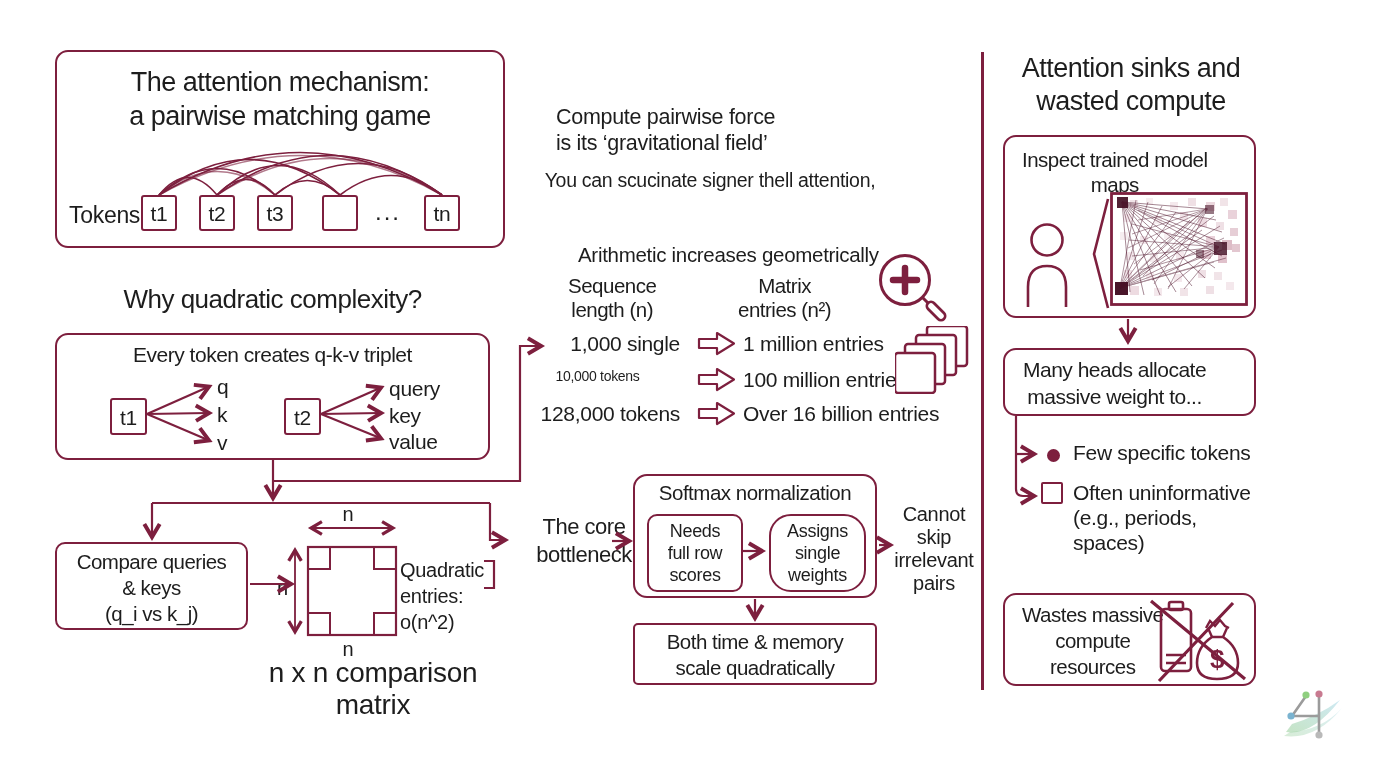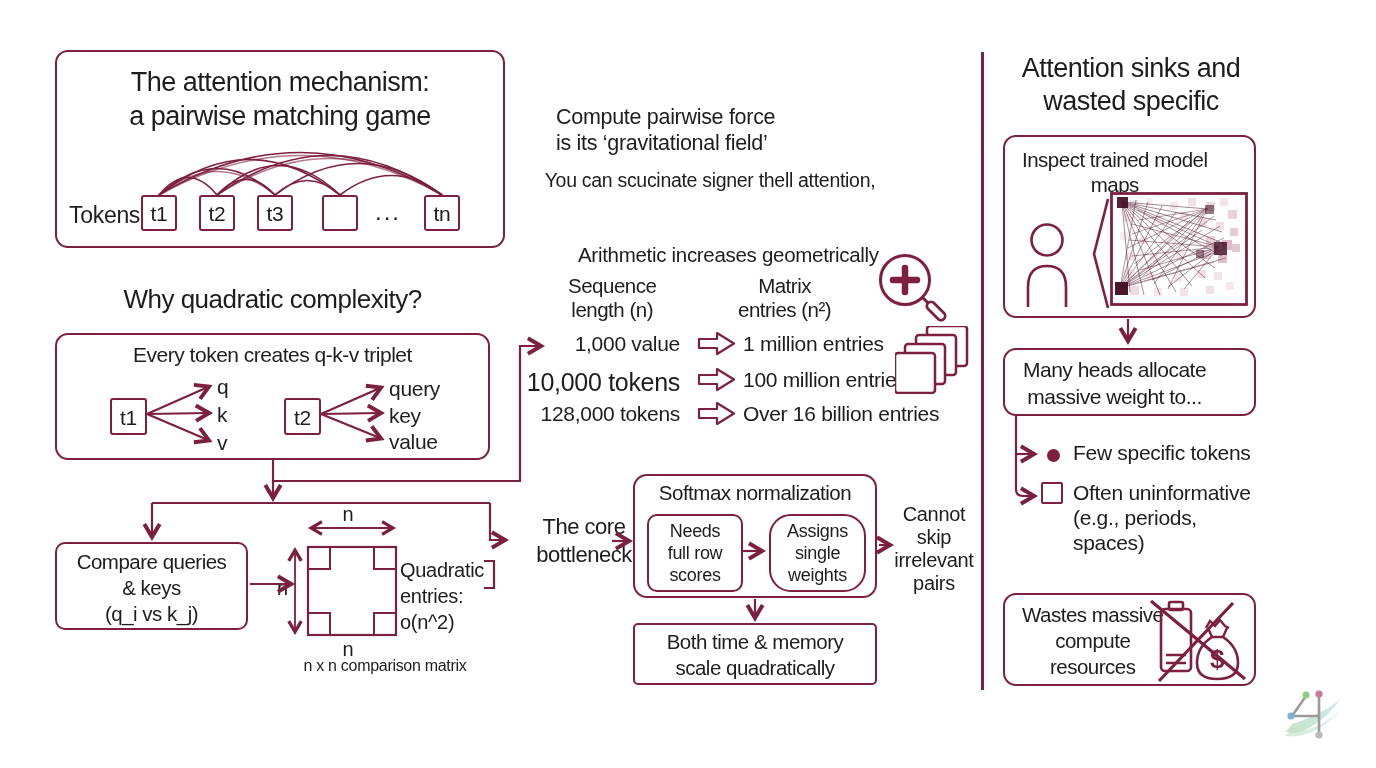--- a/index.html
+++ b/index.html
@@ -61,22 +61,22 @@
 
   <div class="abs" style="left:578px;top:243px;font-size:20.5px;">Arithmetic increases geometrically</div>
   <div class="abs b" style="left:568px;top:274px;font-size:20.5px;line-height:24px;">
     <div>Sequence</div>
     <div>length (n)</div>
   </div>
   <div class="abs b" style="left:738px;top:274px;font-size:20.5px;line-height:24px;">
     <div>Matrix</div>
     <div>entries (n²)</div>
   </div>
-  <div class="abs" style="left:515px;top:332px;width:165px;text-align:right;font-size:21px;">1,000 value</div>
-  <div class="abs" style="left:515px;top:368px;width:165px;text-align:right;font-size:25px;">10,000 tokens</div>
+  <div class="abs" style="left:515px;top:332px;width:165px;text-align:right;font-size:21px;">1,000 single</div>
+  <div class="abs" style="left:515px;top:368px;width:165px;text-align:center;font-size:14px;">10,000 tokens</div>
   <div class="abs" style="left:515px;top:402px;width:165px;text-align:right;font-size:21px;">128,000 tokens</div>
   <svg class="abs nolay" style="left:697px;top:330px;" width="40" height="27">
       <path d="M2,9 H20 V3 L37,13.5 L20,24 V18 H2 Z" fill="#fff" stroke="#7d1f3e" stroke-width="2.2" stroke-linejoin="round"></path>
     </svg>
   <svg class="abs nolay" style="left:697px;top:366px;" width="40" height="27">
       <path d="M2,9 H20 V3 L37,13.5 L20,24 V18 H2 Z" fill="#fff" stroke="#7d1f3e" stroke-width="2.2" stroke-linejoin="round"></path>
     </svg>
   <svg class="abs nolay" style="left:697px;top:400px;" width="40" height="27">
       <path d="M2,9 H20 V3 L37,13.5 L20,24 V18 H2 Z" fill="#fff" stroke="#7d1f3e" stroke-width="2.2" stroke-linejoin="round"></path>
     </svg>
@@ -124,21 +124,21 @@
   </div>
 
   <div class="abs ctr" style="left:338px;top:503px;width:20px;font-size:20px;">n</div>
   <div class="abs" style="left:277px;top:577px;font-size:20px;">n</div>
   <div class="abs ctr" style="left:338px;top:638px;width:20px;font-size:20px;">n</div>
   <div class="abs" style="left:400px;top:557px;font-size:20px;line-height:26px;">
     <div>Quadratic</div>
     <div>entries:</div>
     <div>o(n^2)</div>
   </div>
-  <div class="abs ctr" style="left:270px;top:657px;width:230px;font-size:16px;">n x n comparison matrix</div>
+  <div class="abs ctr" style="left:258px;top:657px;width:230px;font-size:28px;">n x n comparison matrix</div>
 
   <div class="abs ctr b" style="left:524px;top:513px;width:120px;font-size:22px;line-height:28px;">
     <div>The core</div>
     <div>bottleneck</div>
   </div>
 
   <div class="box" style="left:633px;top:474px;width:244px;height:124px;border-radius:14px;">
     <div class="ctr b" style="position:absolute;top:5px;width:100%;font-size:20.5px;">Softmax normalization</div>
     <div class="box" style="left:12px;top:38px;width:96px;height:78px;border-radius:10px;border-width:2.2px;">
       <div class="ctr" style="position:absolute;top:4px;width:100%;font-size:18px;line-height:22px;">
@@ -167,21 +167,21 @@
     <div class="ctr b" style="position:absolute;top:4px;width:100%;font-size:20.5px;line-height:26px;">
       <div>Both time &amp; memory</div>
       <div>scale quadratically</div>
     </div>
   </div>
 
   <div class="abs" style="left:981px;top:52px;width:2.5px;height:638px;background:#7d1f3e;"></div>
 
   <div class="abs ctr b" style="left:995px;top:52px;width:272px;font-size:27px;line-height:33px;">
     <div>Attention sinks and</div>
-    <div>wasted specific</div>
+    <div>wasted compute</div>
   </div>
 
   <div class="box" style="left:1003px;top:135px;width:253px;height:183px;">
     <div class="b" style="position:absolute;left:17px;top:10px;font-size:20.5px;line-height:25px;">
       <div>Inspect trained model</div>
       <div>maps</div>
     </div>
     <svg class="abs nolay" style="left:0;top:0;" width="253" height="183">
       <g fill="none" stroke="#7d1f3e" stroke-width="2.6">
         <circle cx="42" cy="103" r="15.5"></circle>

